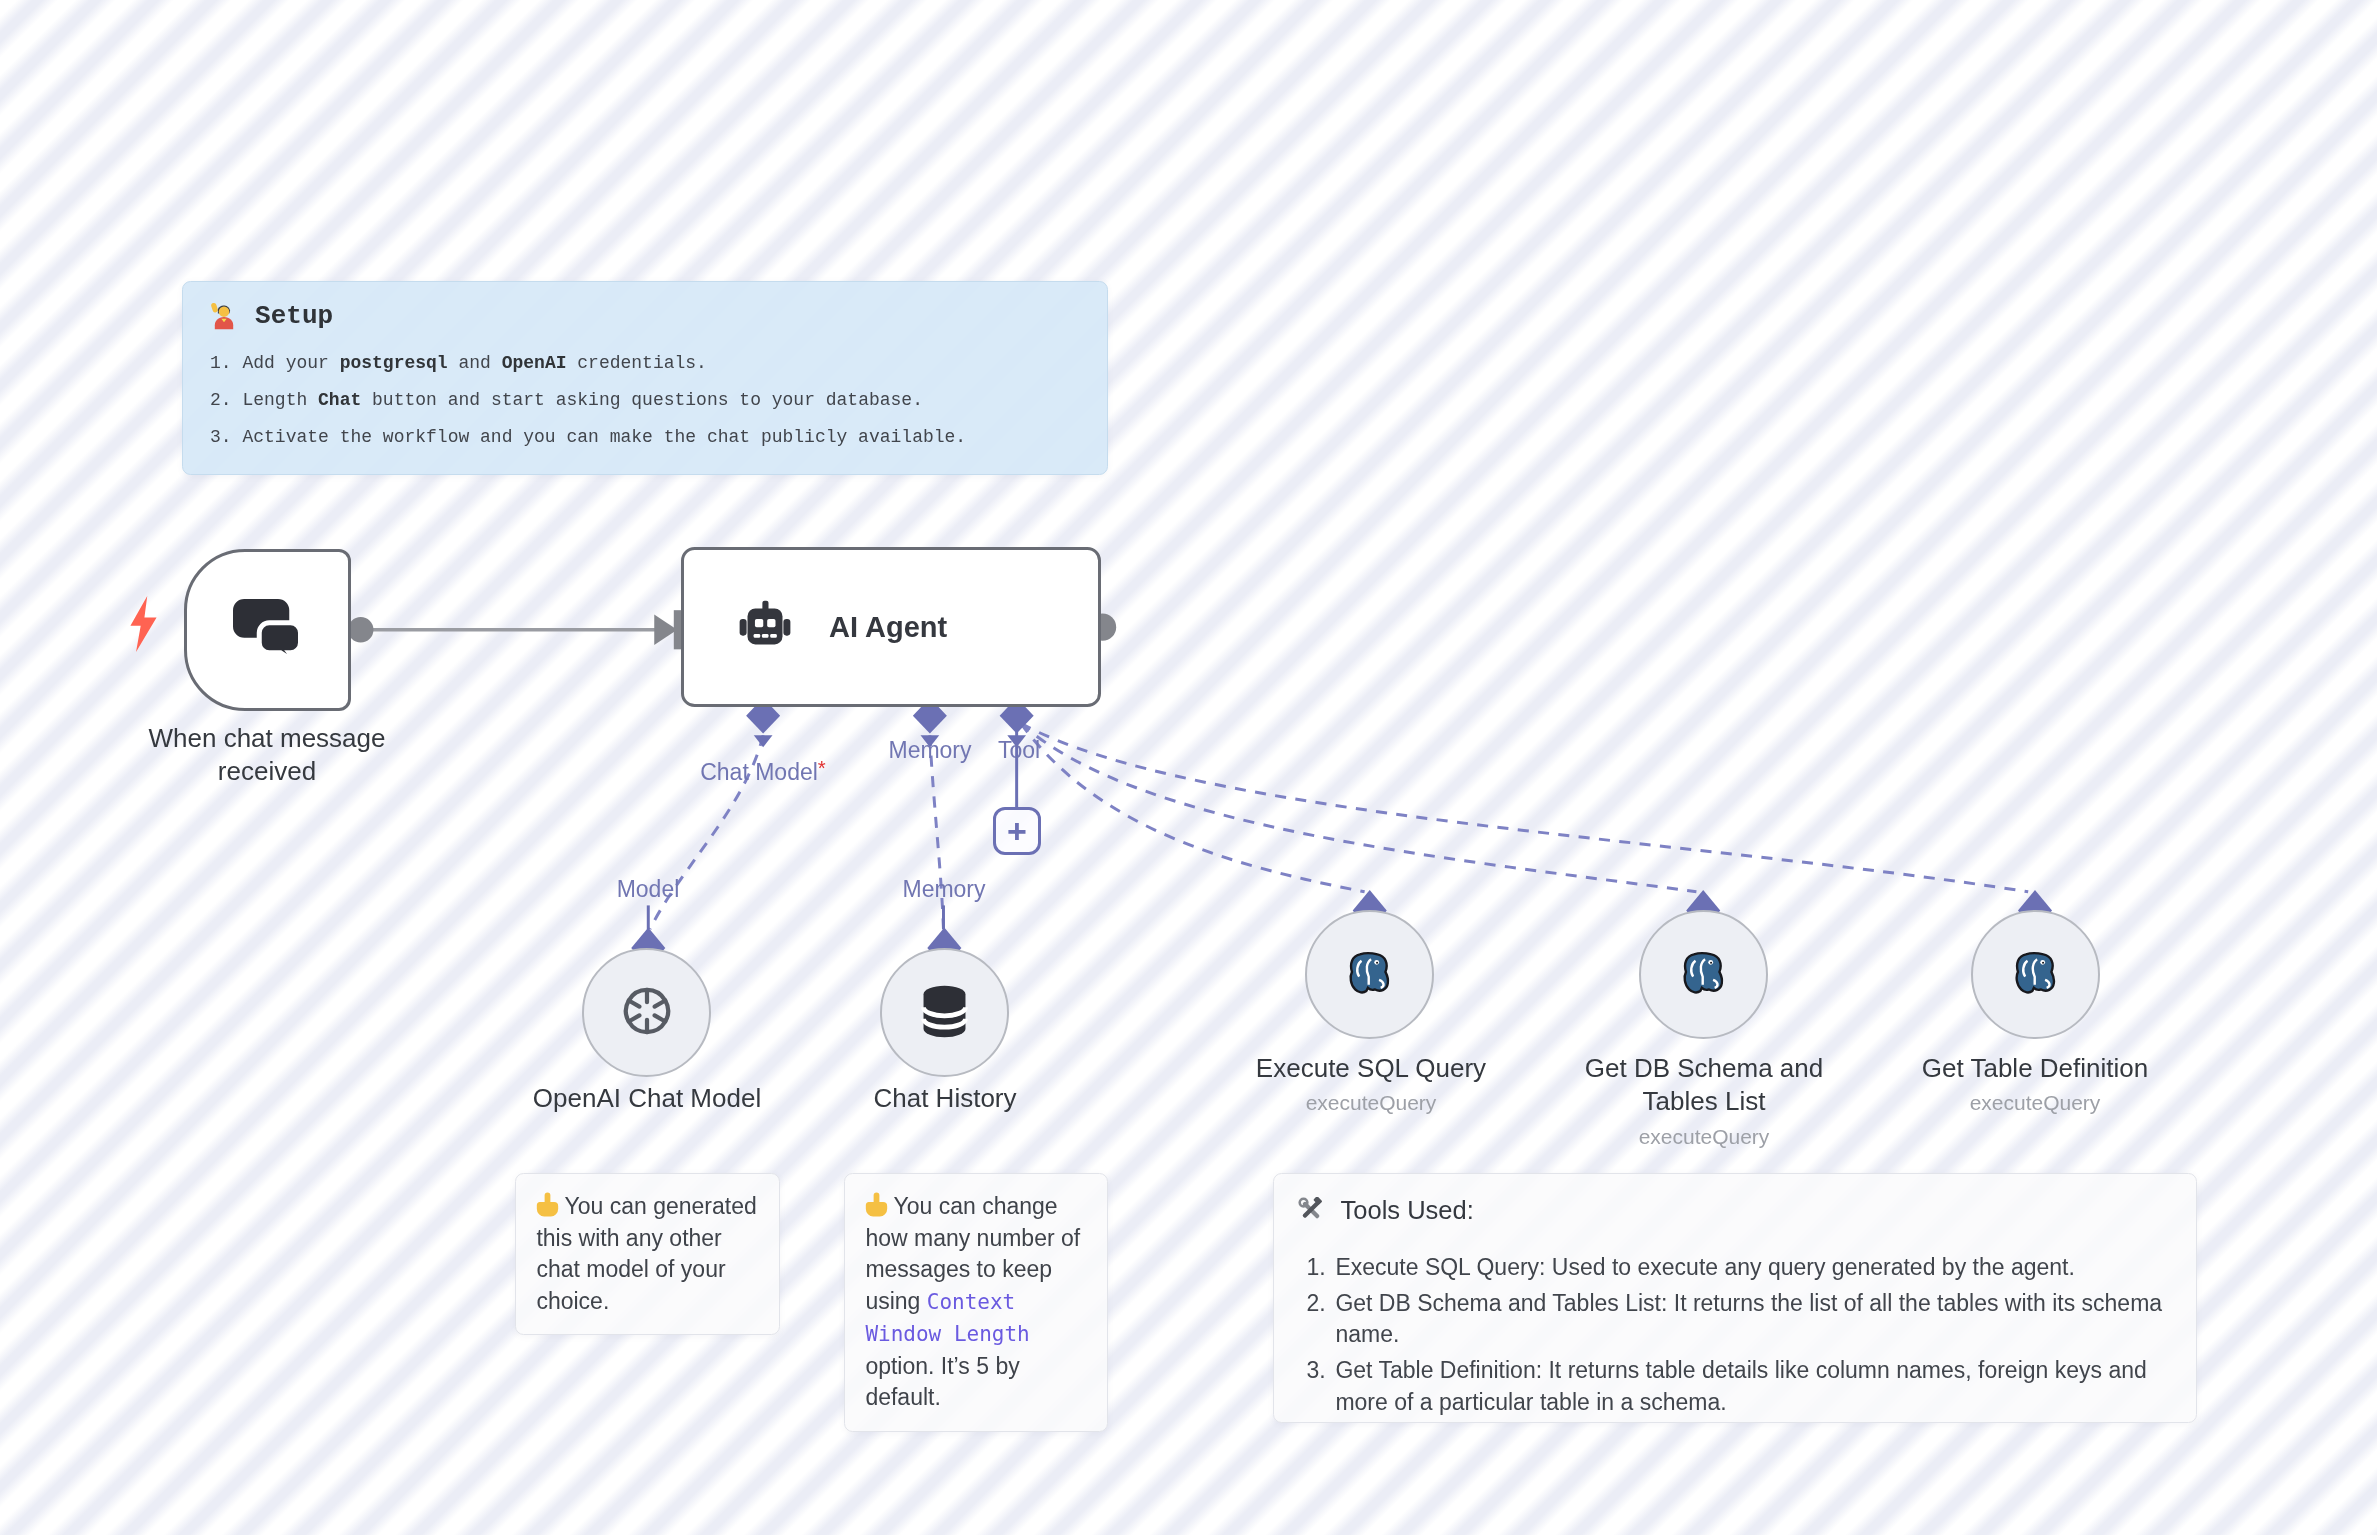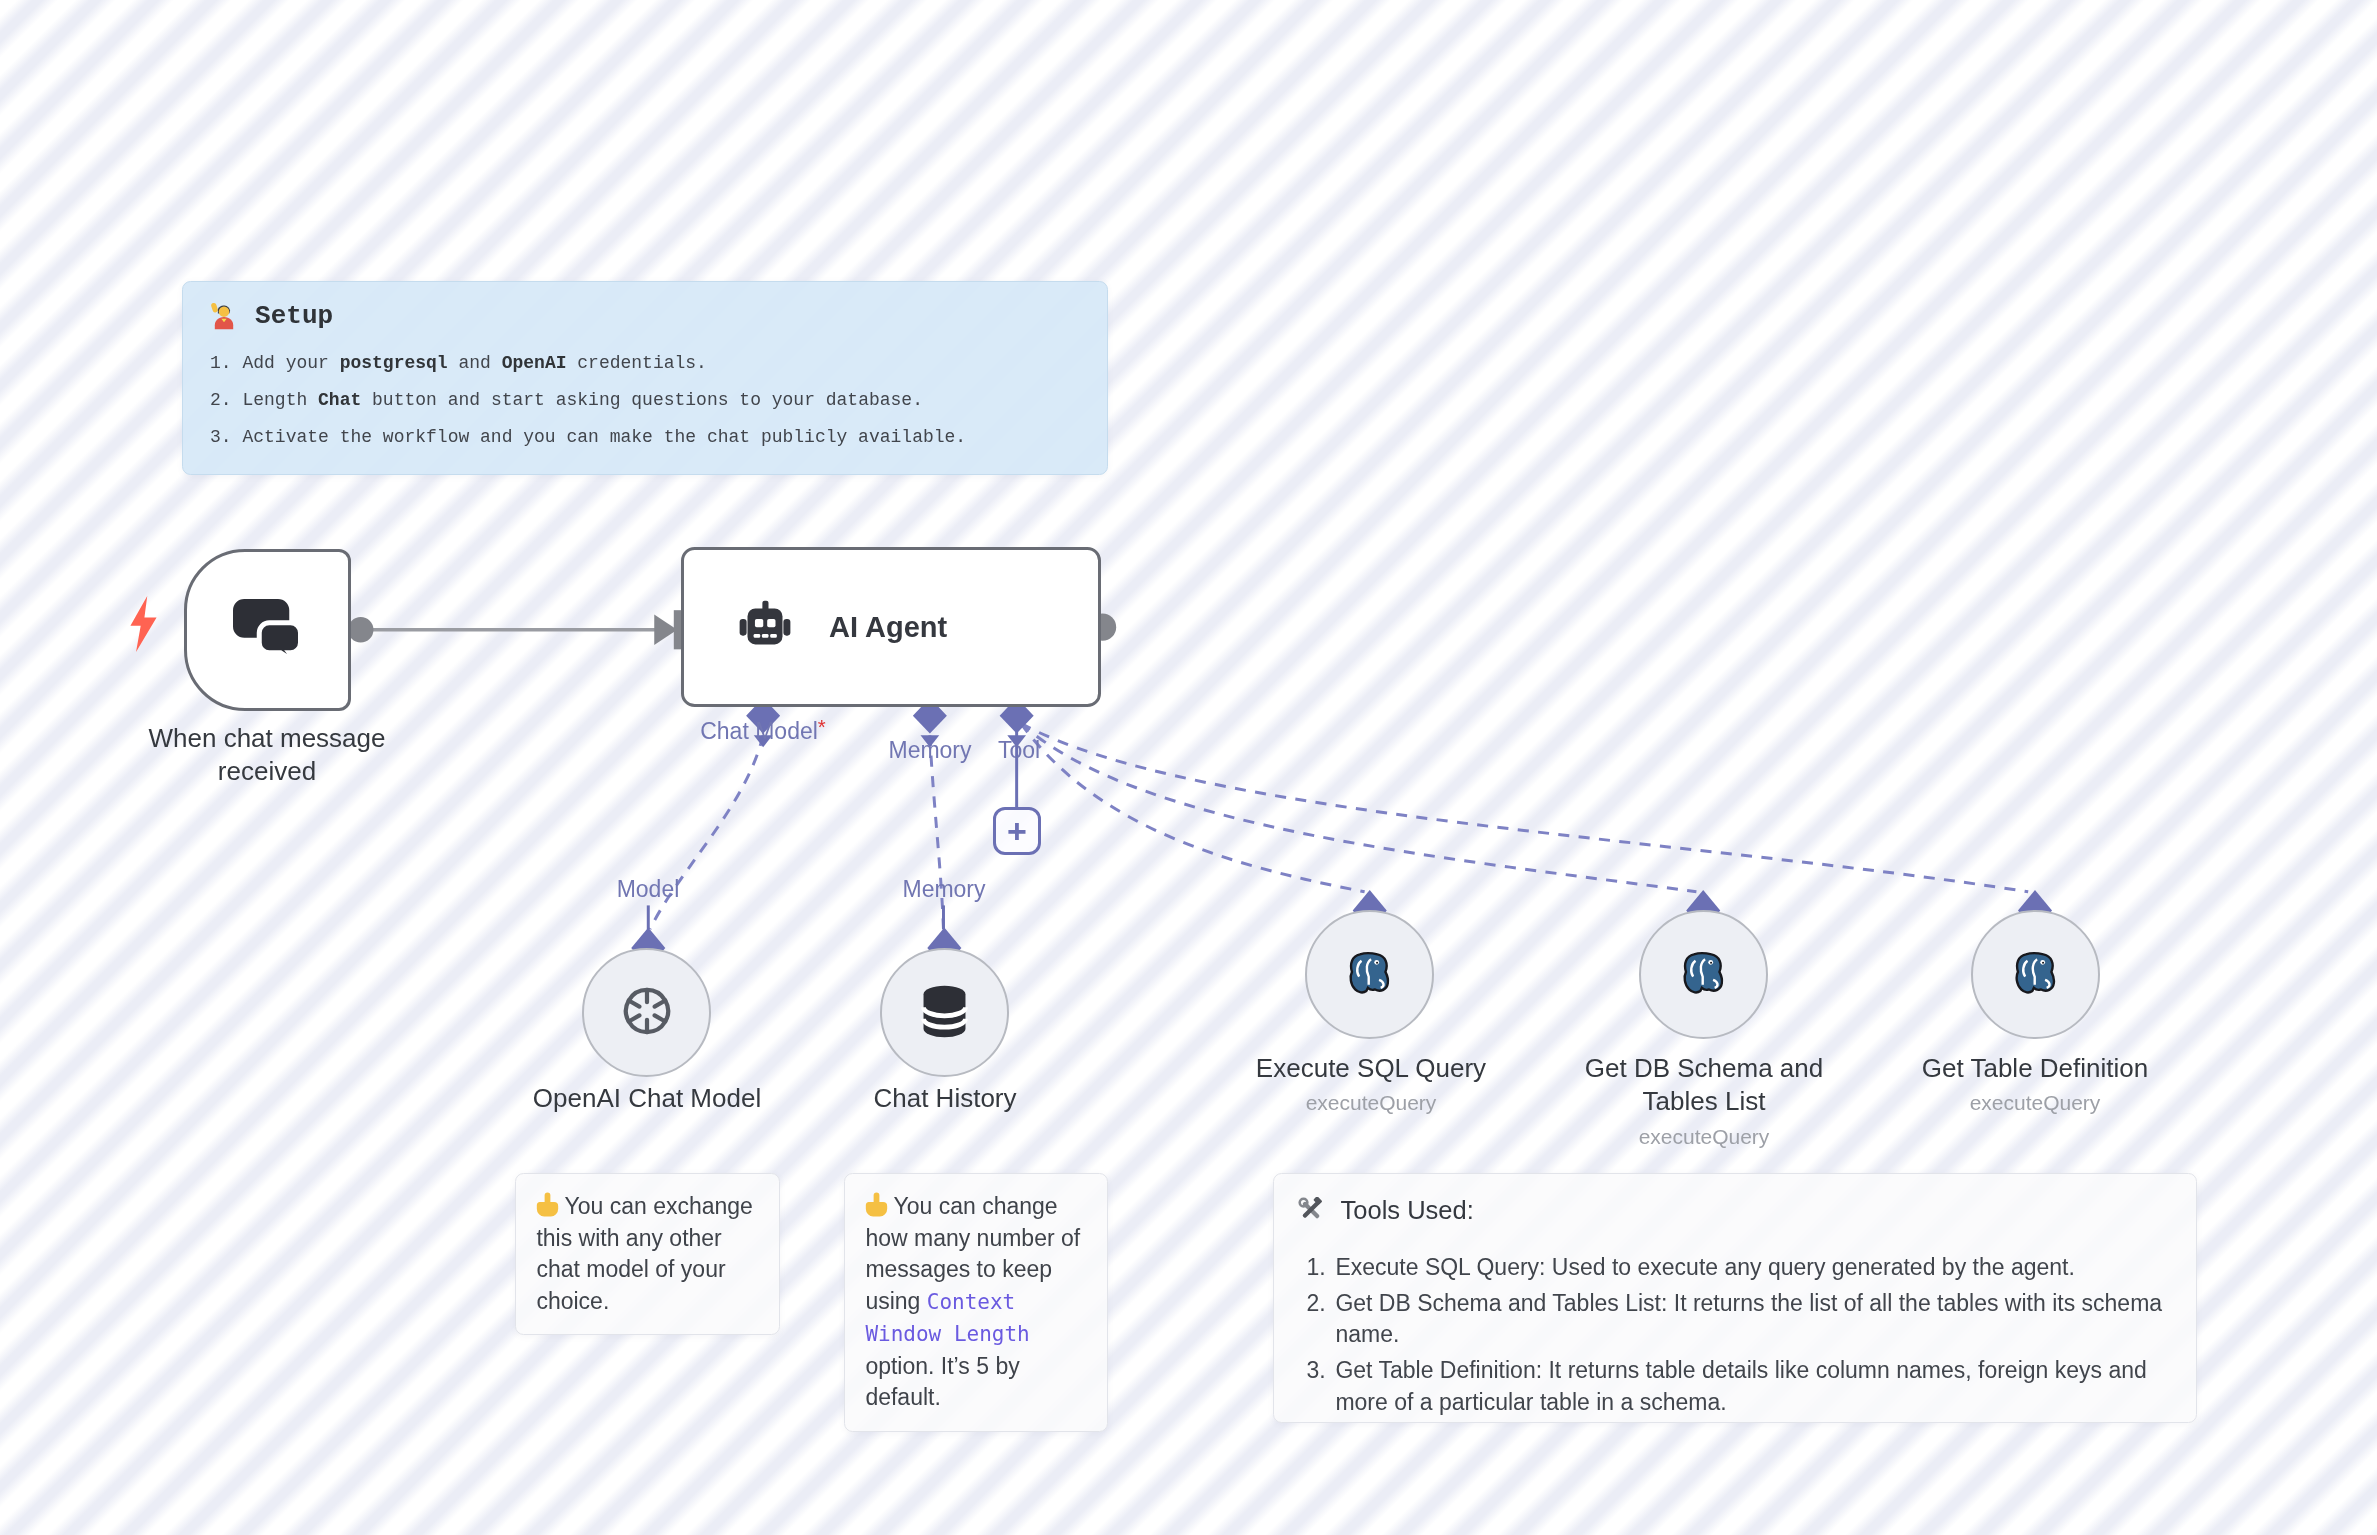--- a/index.html
+++ b/index.html
@@ -182,21 +182,21 @@
         <rect x="20.5" y="24" width="9.5" height="9.5" rx="2" fill="#ffffff"></rect>
         <rect x="34.5" y="24" width="9.5" height="9.5" rx="2" fill="#ffffff"></rect>
         <rect x="19" y="41" width="7.5" height="4.5" rx="1.5" fill="#ffffff"></rect>
         <rect x="28.5" y="41" width="7.5" height="4.5" rx="1.5" fill="#ffffff"></rect>
         <rect x="38" y="41" width="7.5" height="4.5" rx="1.5" fill="#ffffff"></rect>
       </svg>
     </span>
     <span class="agent-title">AI Agent</span>
   </div>
 
-  <div class="clabel" style="left:763px;top:716px;text-align:center;">
+  <div class="clabel" style="left:763px;top:757px;text-align:center;">
     <span>Chat Model</span><span class="required">*</span>
   </div>
   <div class="clabel" style="left:930px;top:737px;">Memory</div>
   <div class="clabel" style="left:1019px;top:737px;">Tool</div>
 
   <div class="plus-btn">
     <span>+</span>
   </div>
 
   <div class="clabel" style="left:648px;top:876px;">Model</div>
@@ -277,21 +277,21 @@
 
   <div class="node-label" style="left:2035px;top:1052px;">Get Table Definition</div>
   <div class="node-sub" style="left:2035px;top:1091px;">executeQuery</div>
 
   <div class="note note-small note-model">
     <span class="emoji-ic">
       <svg viewBox="0 0 28 30" width="23" height="25">
         <rect x="10.5" y="0.5" width="7" height="15" rx="3.5" fill="#f5c043"></rect>
         <path d="M5 12 h17 a5 5 0 0 1 5 5 v3.5 a9 9 0 0 1 -9 9 h-8 a9 9 0 0 1 -9 -9 v-5 a3.5 3.5 0 0 1 4 -3.5 Z" fill="#f5c043"></path>
       </svg>
-    </span><span>You can exchange this with any other chat model of your choice.</span>
+    </span><span>You can generated this with any other chat model of your choice.</span>
   </div>
 
   <div class="note note-small note-memory">
     <span class="emoji-ic">
       <svg viewBox="0 0 28 30" width="23" height="25">
         <rect x="10.5" y="0.5" width="7" height="15" rx="3.5" fill="#f5c043"></rect>
         <path d="M5 12 h17 a5 5 0 0 1 5 5 v3.5 a9 9 0 0 1 -9 9 h-8 a9 9 0 0 1 -9 -9 v-5 a3.5 3.5 0 0 1 4 -3.5 Z" fill="#f5c043"></path>
       </svg>
     </span><span>You can change how many number of messages to keep using </span><span class="code">Context Window Length</span><span> option. It’s 5 by default.</span>
   </div>

